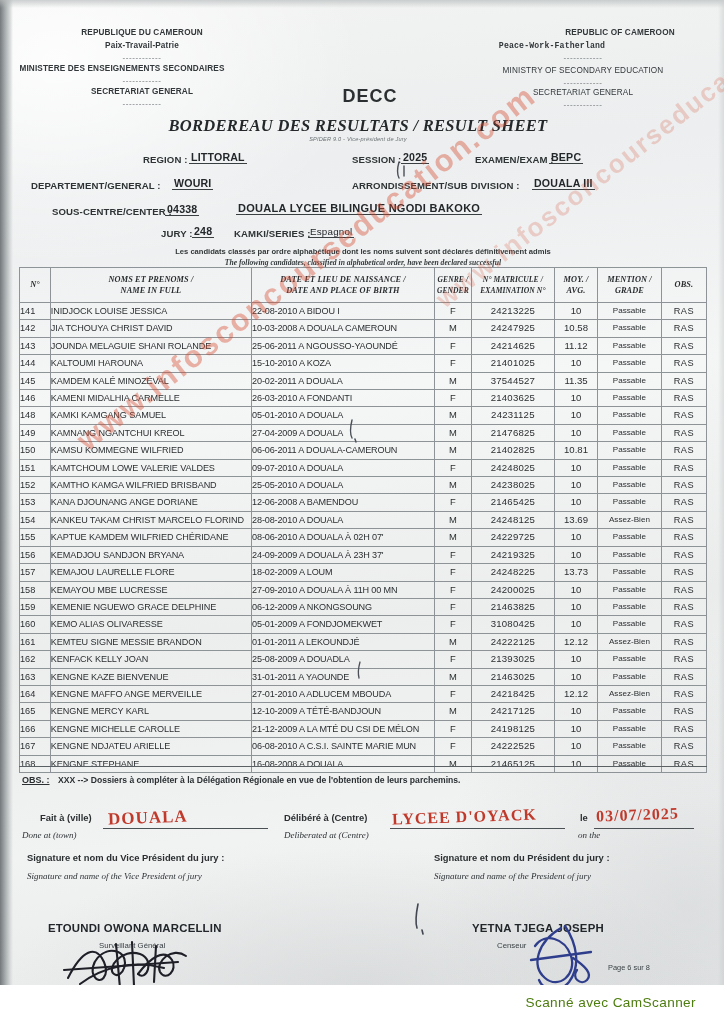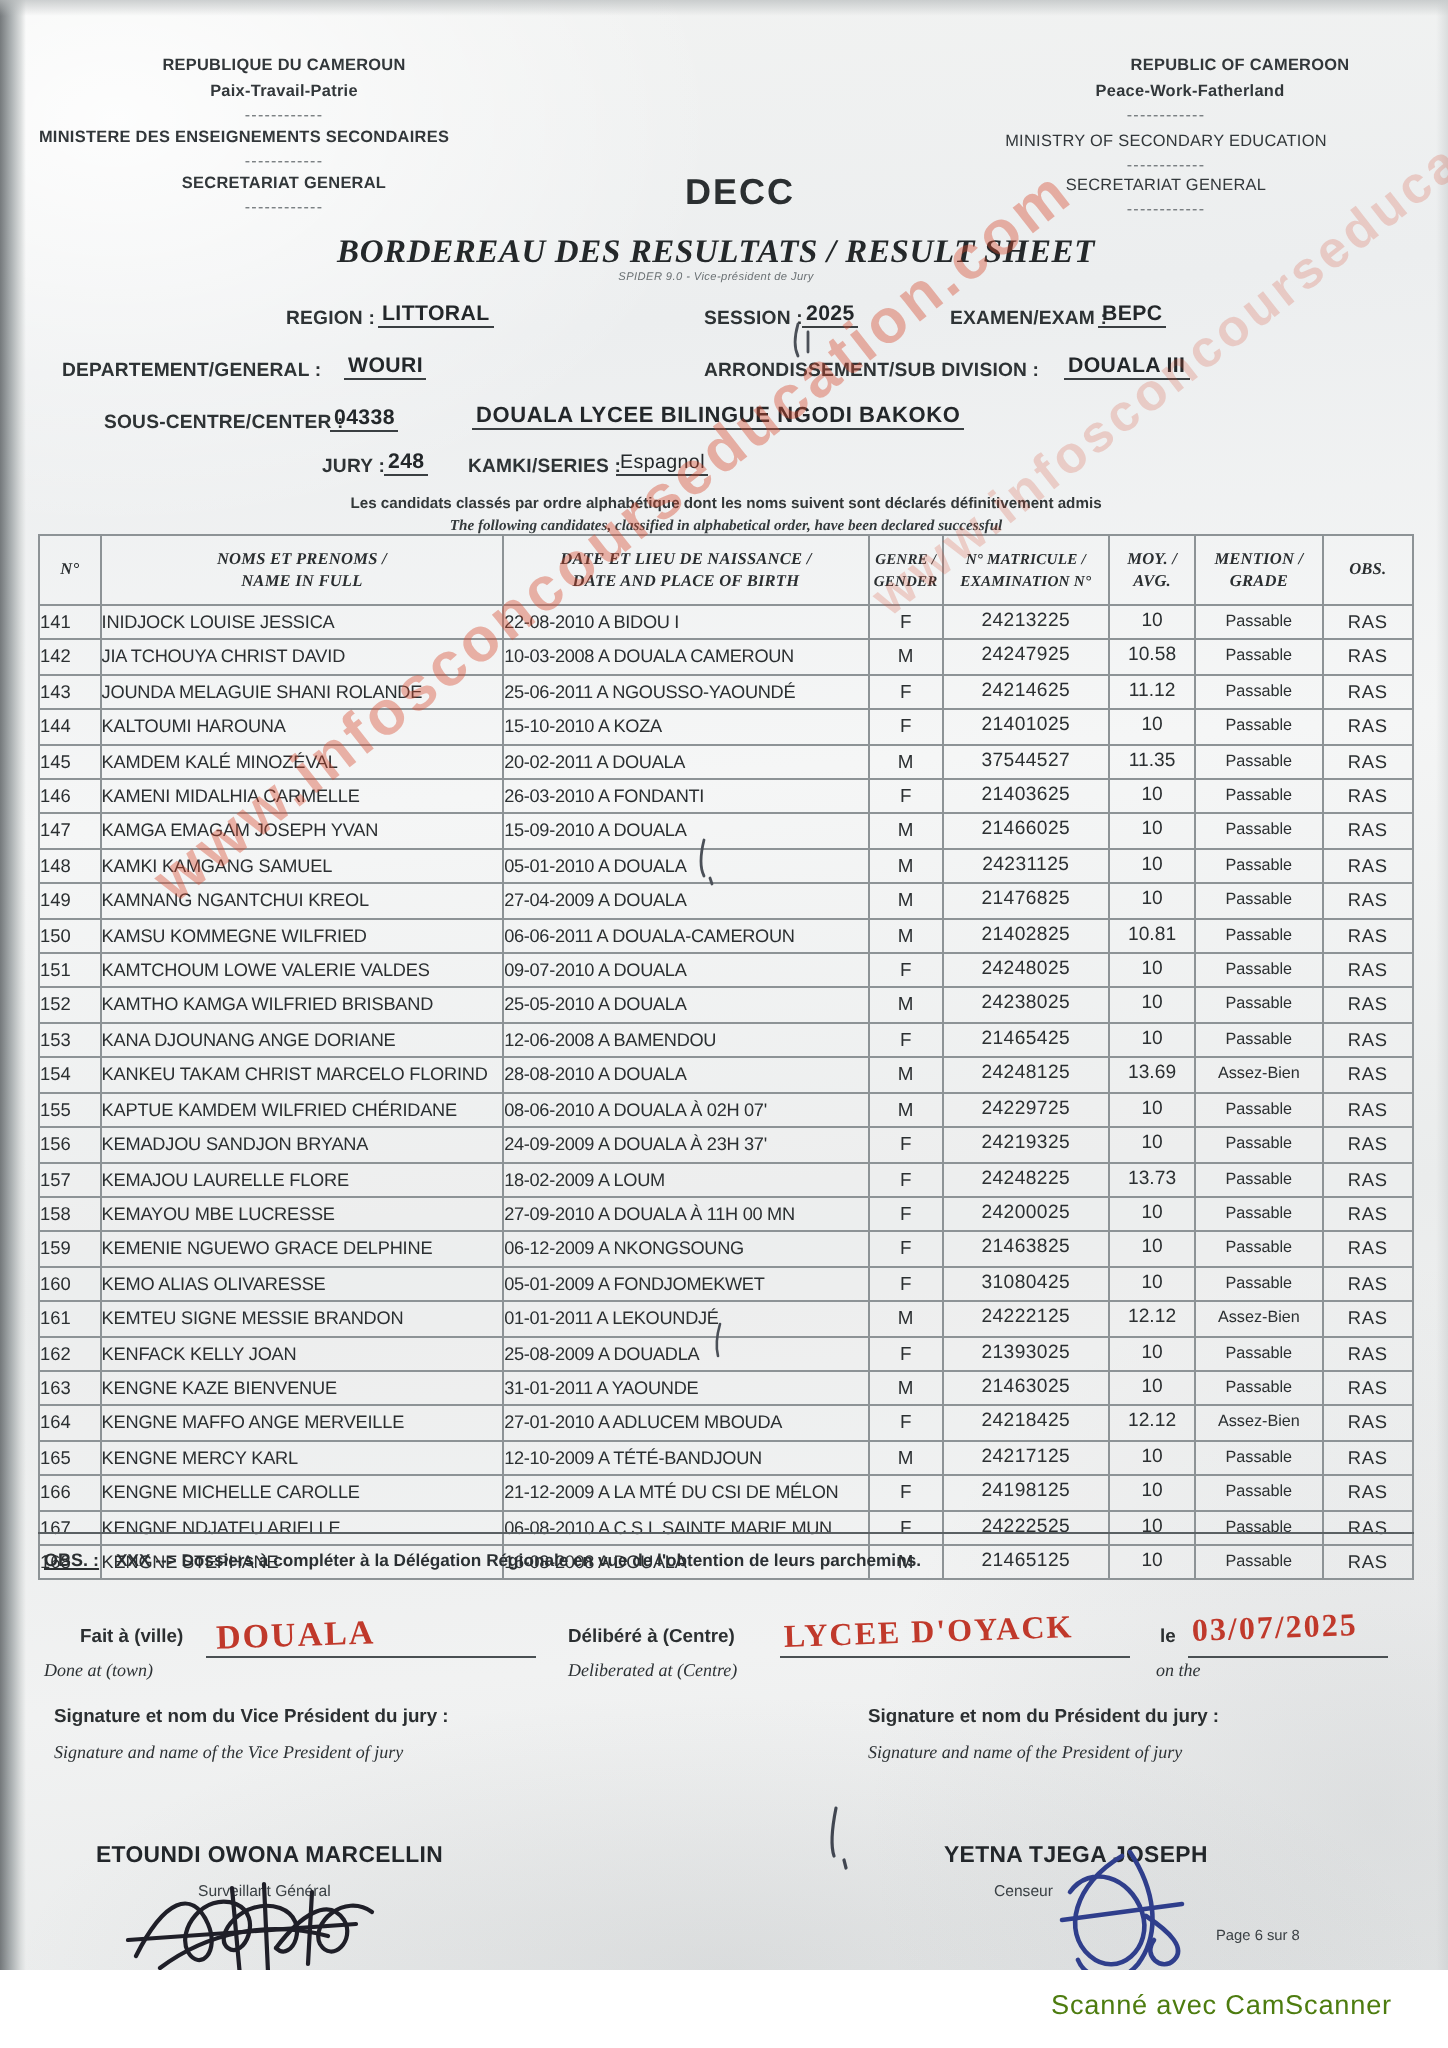--- a/index.html
+++ b/index.html
@@ -157,21 +157,21 @@
 
   <div class="txt minis ctr" style="left:142px;top:28px;">REPUBLIQUE DU CAMEROUN</div>
   <div class="txt minis ctr" style="left:142px;top:41px;">Paix-Travail-Patrie</div>
   <div class="txt dash ctr" style="left:142px;top:53px;">------------</div>
   <div class="txt minis ctr" style="left:122px;top:64px;">MINISTERE DES ENSEIGNEMENTS SECONDAIRES</div>
   <div class="txt dash ctr" style="left:142px;top:76px;">------------</div>
   <div class="txt minis ctr" style="left:142px;top:87px;">SECRETARIAT GENERAL</div>
   <div class="txt dash ctr" style="left:142px;top:99px;">------------</div>
 
   <div class="txt minis ctr" style="left:583px;top:28px;margin-left:37px;">REPUBLIC OF CAMEROON</div>
-  <div class="txt minis ctr" style="left:595px;top:41px;">Peace-Work-Fatherland</div>
+  <div class="txt minis ctr" style="left:552px;top:41px;font-family:Liberation Mono, monospace;">Peace-Work-Fatherland</div>
   <div class="txt dash ctr" style="left:583px;top:53px;">------------</div>
   <div class="txt minis ctr" style="left:583px;top:66px;font-weight:normal;">MINISTRY OF SECONDARY EDUCATION</div>
   <div class="txt dash ctr" style="left:583px;top:78px;">------------</div>
   <div class="txt minis ctr" style="left:583px;top:88px;font-weight:normal;">SECRETARIAT GENERAL</div>
   <div class="txt dash ctr" style="left:583px;top:100px;">------------</div>
 
   <div class="txt decc ctr" style="left:370px;top:86px;">DECC</div>
   <div class="txt bord ctr" style="left:358px;top:116px;">BORDEREAU DES RESULTATS / RESULT SHEET</div>
   <div class="txt spider ctr" style="left:358px;top:136px;">SPIDER 9.0 -  Vice-président de Jury</div>
 
@@ -298,30 +298,20 @@
           <td class="c-avg">11.35</td>
           <td class="c-men">Passable</td>
           <td class="c-obs">RAS</td>
         </tr>
         <tr>
           <td class="c-no">146</td>
           <td class="c-name">KAMENI MIDALHIA CARMELLE</td>
           <td class="c-dob">26-03-2010 A FONDANTI</td>
           <td class="c-gen">F</td>
           <td class="c-mat">21403625</td>
-          <td class="c-avg">10</td>
-          <td class="c-men">Passable</td>
-          <td class="c-obs">RAS</td>
-        </tr>
-        <tr>
-          <td class="c-no">147</td>
-          <td class="c-name">KAMGA EMAGAM JOSEPH YVAN</td>
-          <td class="c-dob">15-09-2010 A DOUALA</td>
-          <td class="c-gen">M</td>
-          <td class="c-mat">21466025</td>
           <td class="c-avg">10</td>
           <td class="c-men">Passable</td>
           <td class="c-obs">RAS</td>
         </tr>
         <tr>
           <td class="c-no">148</td>
           <td class="c-name">KAMKI KAMGANG SAMUEL</td>
           <td class="c-dob">05-01-2010 A DOUALA</td>
           <td class="c-gen">M</td>
           <td class="c-mat">24231125</td>

